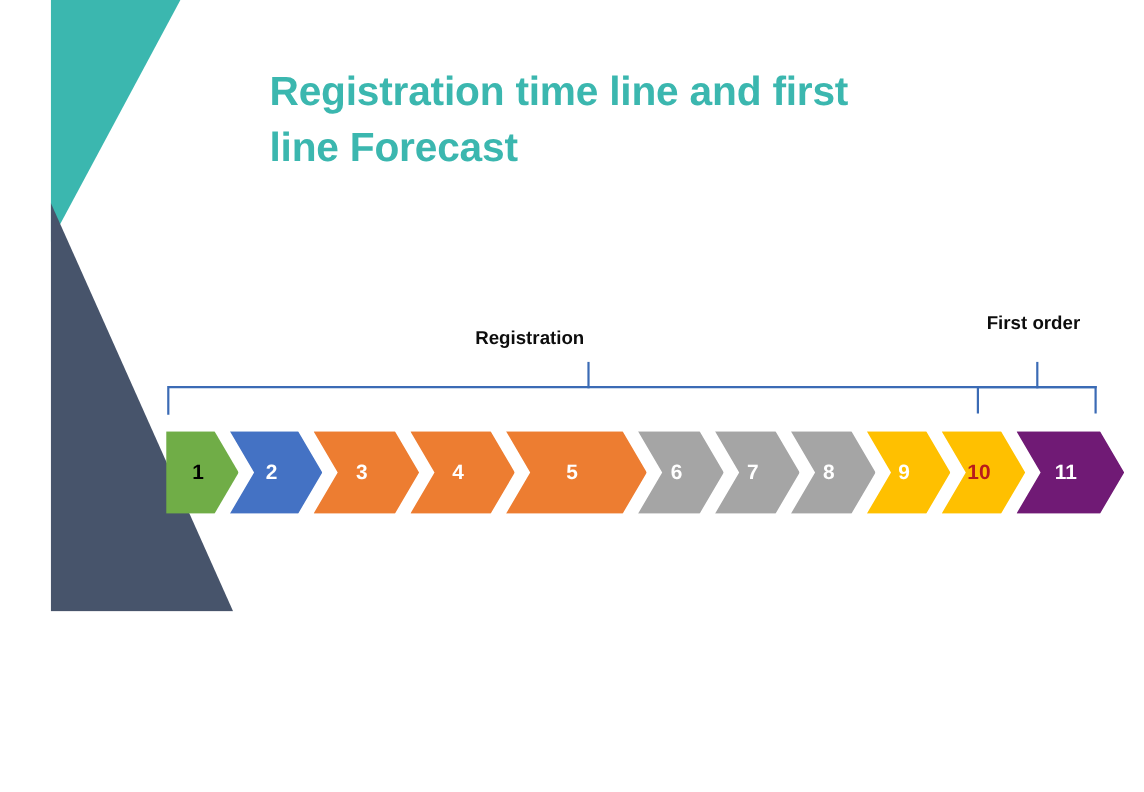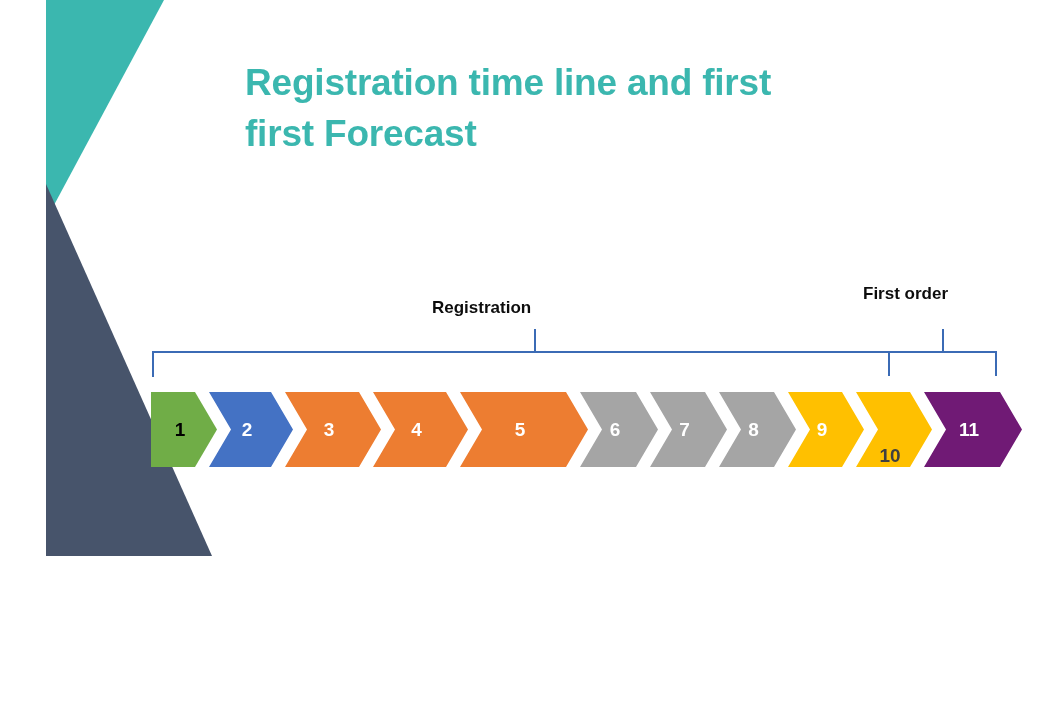--- a/index.html
+++ b/index.html
@@ -76,21 +76,21 @@
     font-size: 17px;
     font-weight: bold;
     color: #0d0d0d;
     white-space: nowrap;
   }
   .callout-registration {
     left: 386px;
     top: 298px;
   }
   .callout-first-order {
-    left: 817px;
+    left: 851px;
     top: 284px;
   }
 
   
   .chevron-row {
     position: absolute;
     left: 105px;
     top: 392px;
     height: 75px;
     display: flex;
@@ -151,21 +151,21 @@
 
       <rect x="8.0" y="37.0" width="1.9" height="8.5" rx="0.5" stroke="none" transform="rotate(30 9.0 41.2)"></rect>
       <rect x="46.0" y="37.0" width="1.9" height="8.5" rx="0.5" stroke="none" transform="rotate(-30 47.0 41.2)"></rect>
       <rect x="22.9" y="43.5" width="1.9" height="8.0" rx="0.5" stroke="none" transform="rotate(90 23.9 47.5)"></rect>
       <rect x="31.2" y="43.5" width="1.9" height="8.0" rx="0.5" stroke="none" transform="rotate(-90 32.2 47.5)"></rect>
     </g>
   </svg>
 
   <div class="title">
     <div>Registration time line and first</div>
-    <div>first Forecast</div>
+    <div>line Forecast</div>
   </div>
 
   <svg class="brackets" viewBox="0 0 1040 720" preserveAspectRatio="none">
     <g stroke="#3B6BB5" stroke-width="2" fill="none" stroke-linecap="square">
 
       <path d="M107,376 L107,352 L950,352"></path>
 
       <path d="M489,352 L489,330"></path>
 
       <path d="M843,375 L843,352 L950,352 L950,375"></path>
@@ -198,21 +198,21 @@
       </div>
       <div class="chevron" style="width: 77px; background: rgb(165, 165, 165); color: rgb(255, 255, 255);">
         <span class="chev-label">7</span>
       </div>
       <div class="chevron" style="width: 77px; background: rgb(165, 165, 165); color: rgb(255, 255, 255);">
         <span class="chev-label">8</span>
       </div>
       <div class="chevron" style="width: 76px; background: rgb(255, 192, 0); color: rgb(255, 255, 255);">
         <span class="chev-label">9</span>
       </div>
-      <div class="chevron" style="width: 76px; background: rgb(255, 192, 0); color: #404040; align-items: flex-end;">
+      <div class="chevron" style="width: 76px; background: rgb(255, 192, 0); color: #b91c1c;">
         <span class="chev-label">10</span>
       </div>
       <div class="chevron" style="width: 98px; background: #701a75; color: rgb(255, 255, 255);">
         <span class="chev-label">11</span>
       </div>
     </div>
 
 </div>
 
 </body></html>

